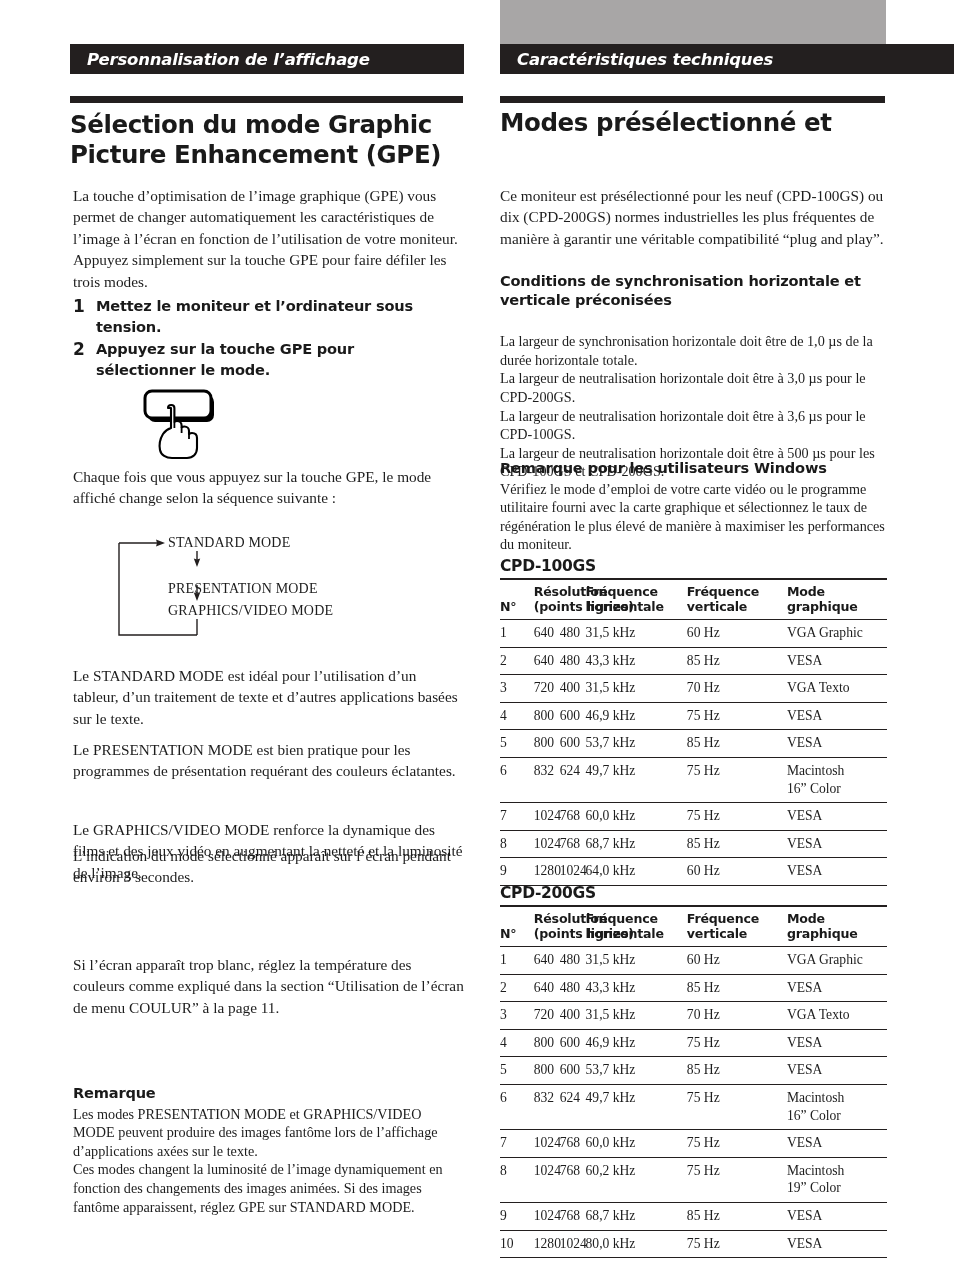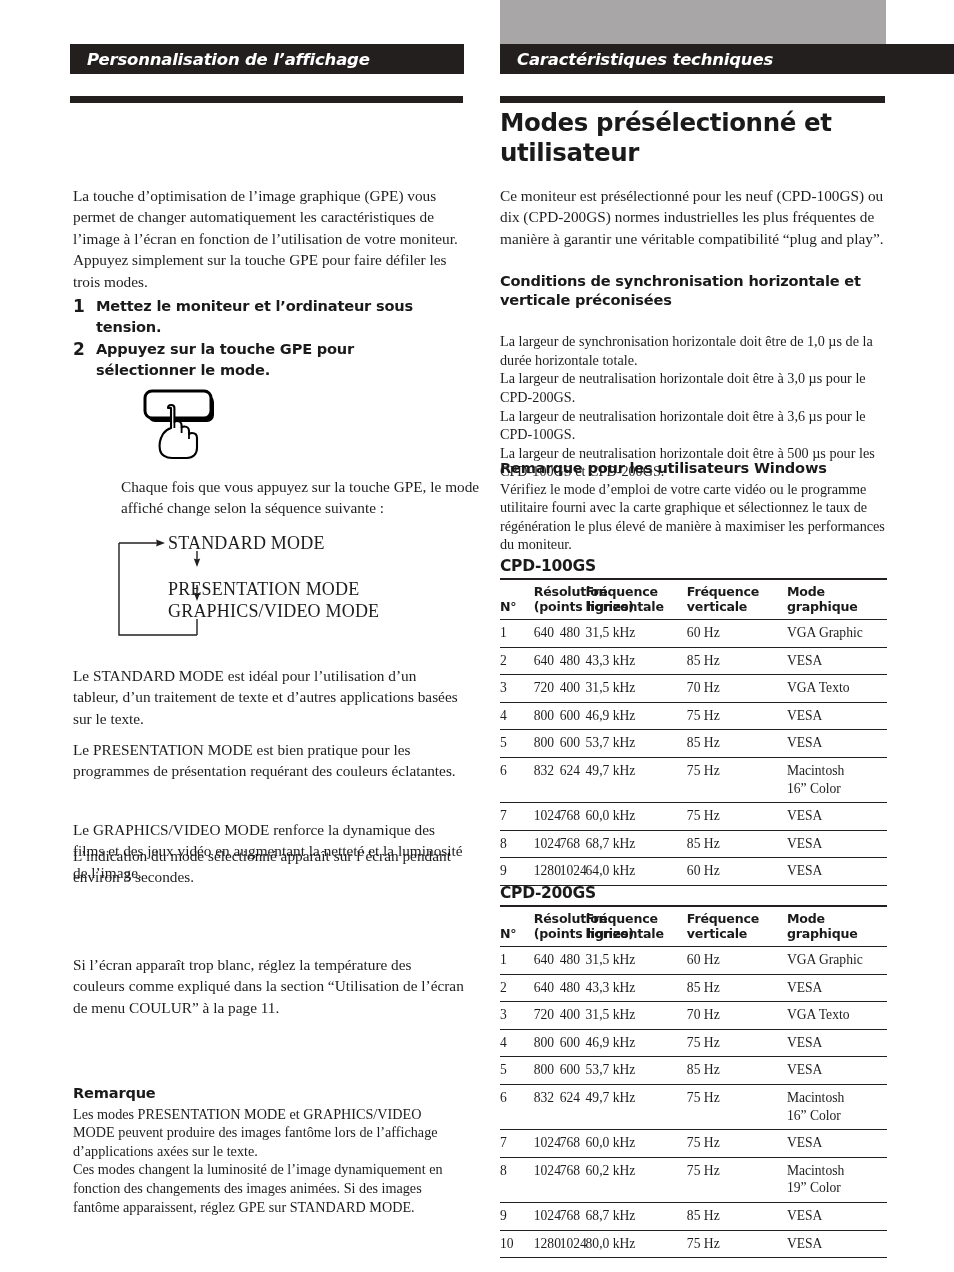--- a/index.html
+++ b/index.html
@@ -134,21 +134,21 @@
   
   .flow {
     position: absolute;
     left: 110px;
     top: 527px;
     width: 280px;
     height: 115px;
   }
   .flow-label {
     position: absolute;
-    font-size: 18px;
+    font-size: 14px;
     line-height: 18px;
     letter-spacing: 0.2px;
     color: #1d1d1d;
     white-space: nowrap;
   }
 
   
   .tbl-title {
     position: absolute;
     font-family: "DejaVu Sans", "Liberation Sans", sans-serif;
@@ -213,23 +213,26 @@
   <div class="runhead left">
     <span class="rh-text">Personnalisation de l’affichage</span>
   </div>
   <div class="runhead right">
     <span class="rh-text">Caractéristiques techniques</span>
   </div>
 
   <div class="sec-rule left"></div>
   <div class="sec-rule right"></div>
 
+  <div class="sec-title left">
+    <div>Sélection du mode Graphic</div>
+    <div>Picture Enhancement (GPE)</div>
+  </div>
   <div class="sec-title right">
     <div>Modes présélectionné et</div>
-    <div>utilisateur</div>
   </div>
 
   <div class="body-col-left" style="top:185px;">
     <p class="body">La touche d’optimisation de l’image graphique (GPE) vous permet de changer automatiquement les caractéristiques de l’image à l’écran en fonction de l’utilisation de votre moniteur. Appuyez simplement sur la touche GPE pour faire défiler les trois modes.</p>
   </div>
 
   <div class="step" style="left:73px; top:296px; width:392px;">
     <span class="step-num">1</span>
     <span class="step-txt">Mettez le moniteur et l’ordinateur sous tension.</span>
   </div>
@@ -251,21 +254,21 @@
                L51 45 C51 42.3 49 40.5 46.4 40.5 C45.4 40.5 44.4 40.8 43.6 41.4
                L43.6 39.4 C43.6 36.8 41.6 35 39 35 C38 35 37.2 35.3 36.4 35.8
                L36.4 22 C36.4 20.1 35.1 19 33.2 19 C31.4 19 30 20.1 30 22 Z" fill="#ffffff" stroke="#000000" stroke-width="2.1" stroke-linejoin="round"></path>
 
       <path d="M43.6 41.4 L43.6 47" fill="none" stroke="#000000" stroke-width="1.8"></path>
       <path d="M51 48 L51 53" fill="none" stroke="#000000" stroke-width="1.8"></path>
       <path d="M36.4 35.8 L36.4 42" fill="none" stroke="#000000" stroke-width="1.8"></path>
     </svg>
   </div>
 
-  <div class="body-col-left" style="top:476px;margin-left:48px;">
+  <div class="body-col-left" style="top:466px;">
     <p class="body">Chaque fois que vous appuyez sur la touche GPE, le mode affiché change selon la séquence suivante :</p>
   </div>
 
   <div class="flow">
     <svg width="280" height="115" viewBox="0 0 280 115" xmlns="http://www.w3.org/2000/svg">
 
       <path d="M9 16 L9 108 L87 108" fill="none" stroke="#231f1f" stroke-width="1.4"></path>
       <path d="M9 16 L47 16" fill="none" stroke="#231f1f" stroke-width="1.4"></path>
       <path d="M47 16 l-1 -3.4 l9 3.4 l-9 3.4 z" fill="#231f1f"></path>
 

